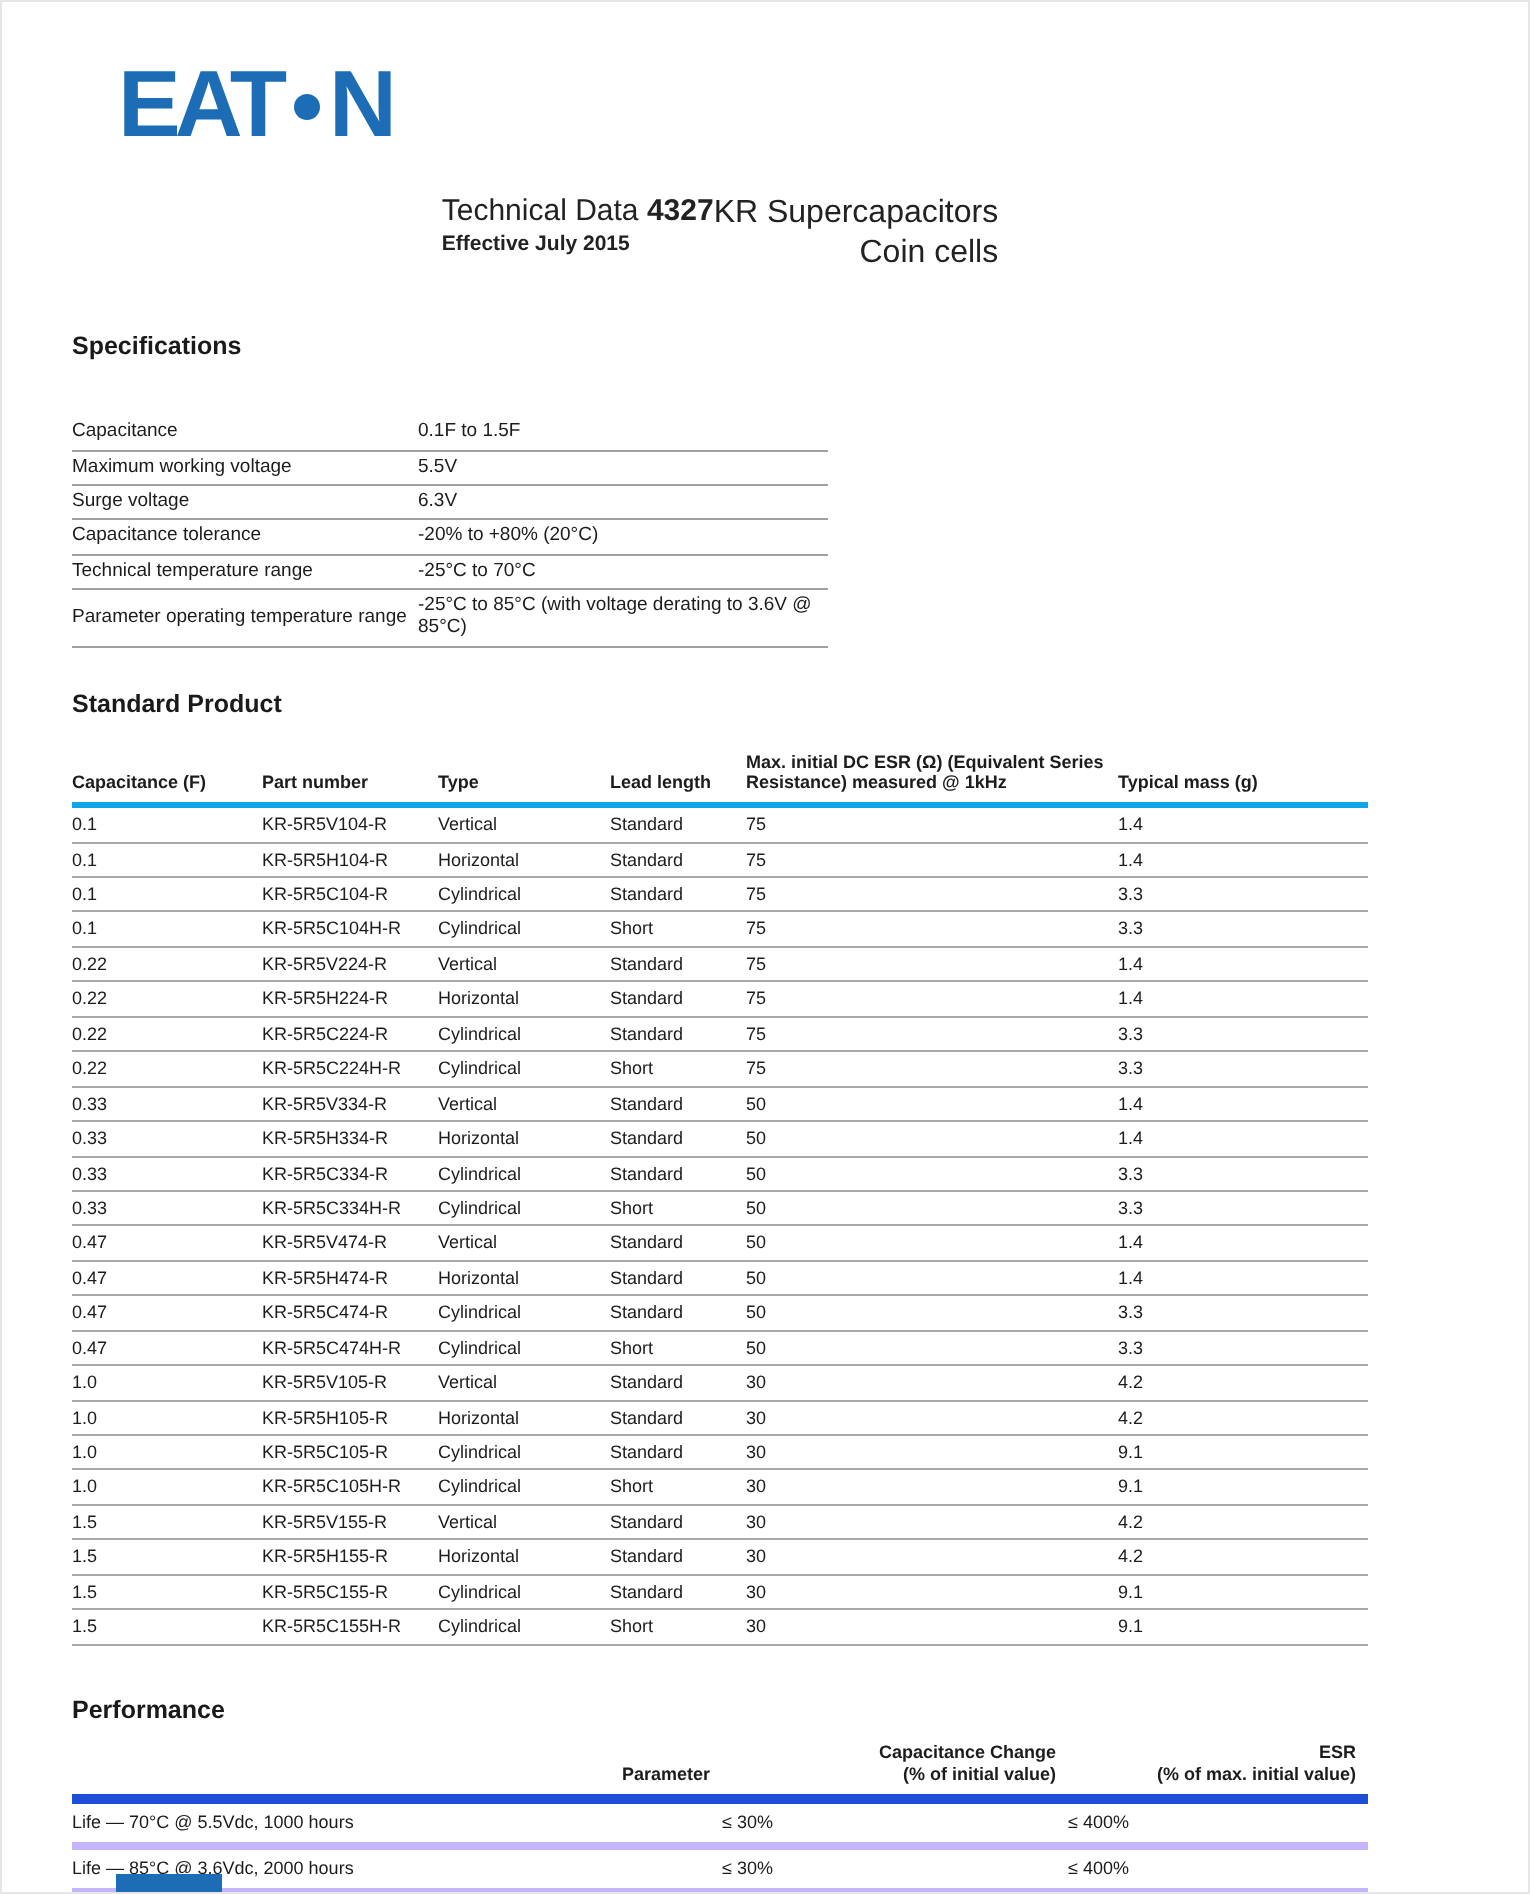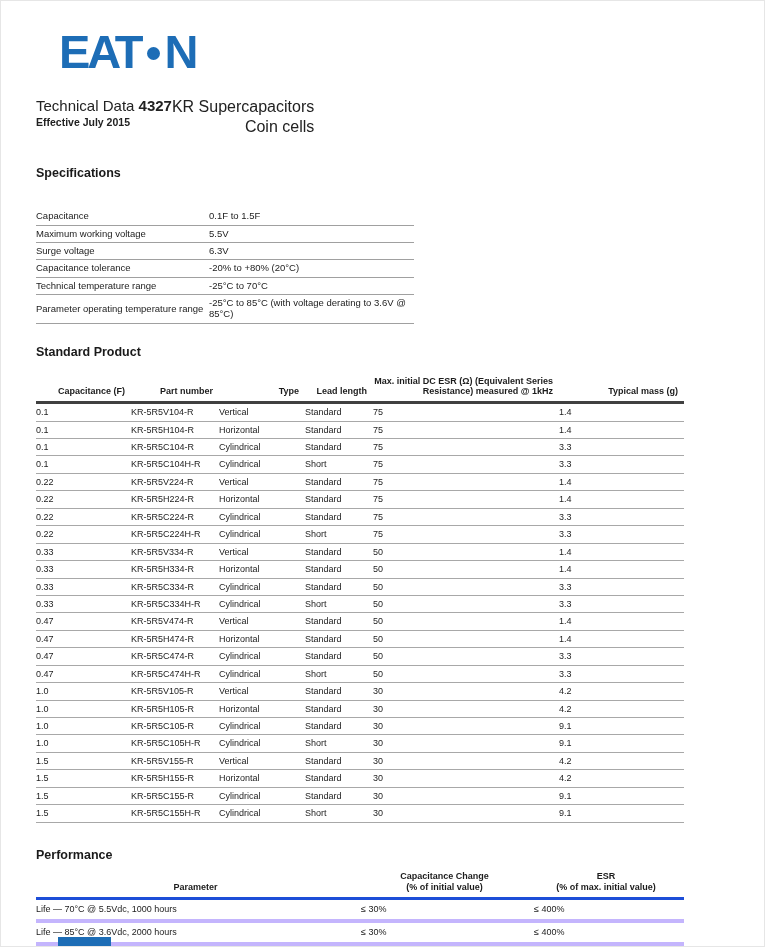--- a/index.html
+++ b/index.html
@@ -35,21 +35,21 @@
   .tagline {
     margin: 5px 0 0 30px;
     font-size: 11.5px;
     font-style: italic;
     font-weight: bold;
     color: #2a2a2a;
     letter-spacing: 0.1px;
   }
 
   
-  .header-row { display: flex; justify-content: flex-start; margin-top: 25px; }
+  .header-row { display: flex; justify-content: center; margin-top: 25px; }
   .doc-line1 { font-size: 15px; color: #222; }
   .doc-line1 .doc-number { font-weight: bold; }
   .doc-line2 { font-size: 10.5px; font-weight: bold; margin-top: 2px; color: #222; }
   .product-block { text-align: right; font-size: 16px; line-height: 1.3; color: #222; }
 
   
   .section-title { font-size: 12.5px; font-weight: bold; color: #1a1a1a; }
   .spec-title { margin-top: 28px; }
   .std-title  { margin-top: 21px; }
   .perf-title { margin-top: 25px; }
@@ -63,42 +63,42 @@
     font-size: 9.5px;
     padding: 3px 4px 2.5px 0;
     border-bottom: 1px solid #a0a0a0;
     line-height: 1.15;
   }
 
   .std-table { width: 648px; margin-top: 17px; }
   .std-table th {
     font-size: 9px;
     font-weight: bold;
-    text-align: right;
+    text-align: left;
     vertical-align: bottom;
     padding: 0 6px 4px 0;
-    border-bottom: 3px solid #404040;
+    border-bottom: 3px solid #0ea5e9;
     white-space: pre-line;
     line-height: 1.2;
   }
   .std-table td {
     font-size: 9px;
     padding: 4px 4px 3px 0;
     border-bottom: 1px solid #a8a8a8;
     line-height: 1.05;
   }
 
   .perf-table { width: 648px; margin-top: 9px; }
   .perf-table th {
     font-size: 9px;
     font-weight: bold;
-    text-align: center;
+    text-align: right;
     vertical-align: bottom;
     padding: 0 6px 4px 0;
-    border-bottom: 3px solid #1d4ed8;
+    border-bottom: 5px solid #1d4ed8;
     white-space: pre-line;
     line-height: 1.25;
   }
   .perf-table td {
     font-size: 9px;
     padding: 5px 4px 4.5px 0;
     border-bottom: 4px solid #c4b5fd;
     line-height: 1.05;
   }
 

